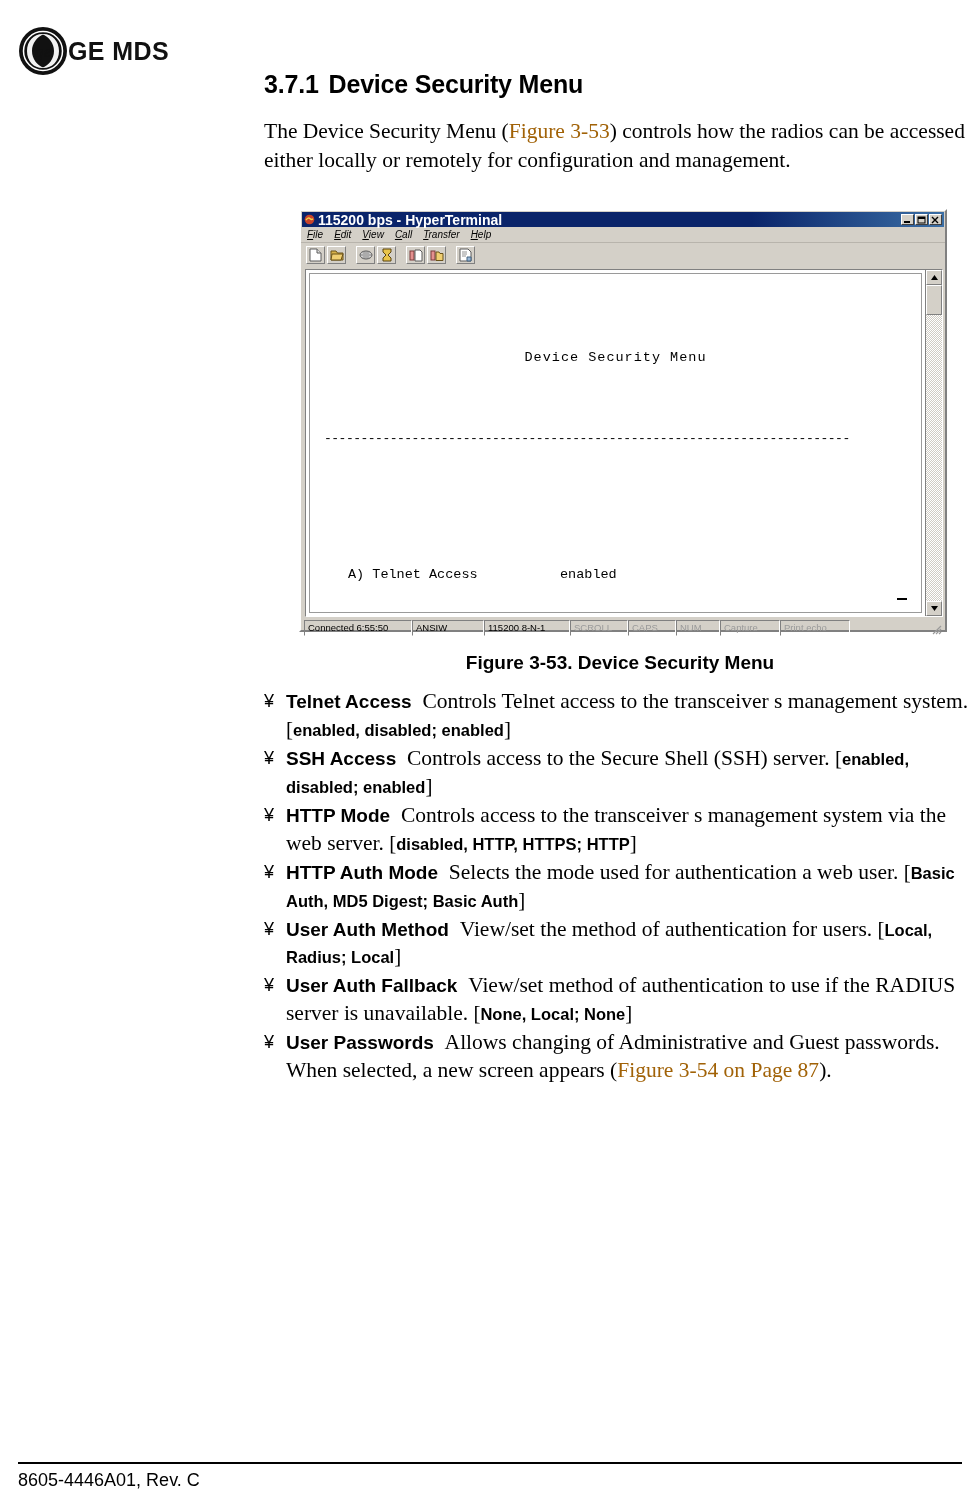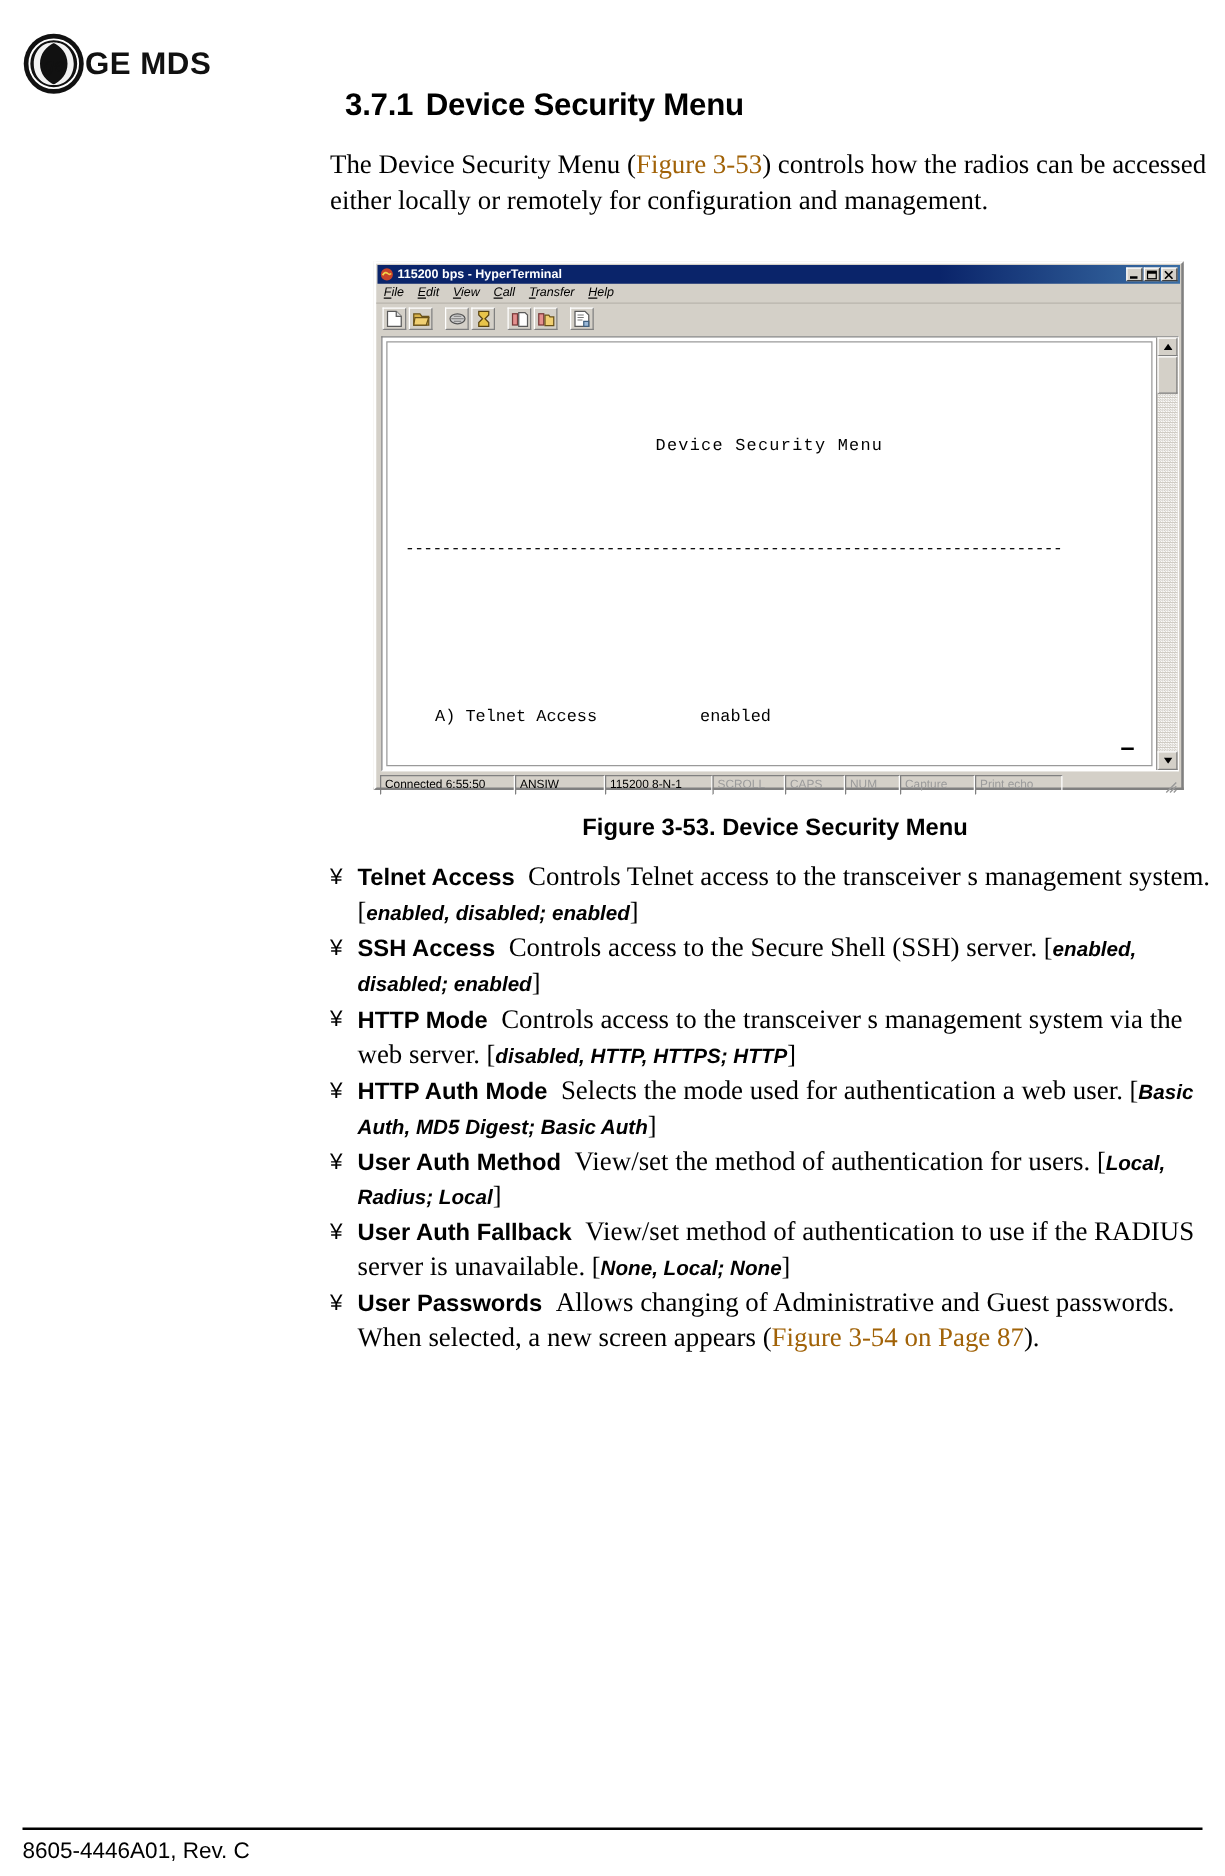--- a/index.html
+++ b/index.html
@@ -42,21 +42,21 @@
   .content {
     position: absolute;
     left: 264px;
     top: 70px;
     width: 712px;
   }
   h2.section-heading {
     font-family: "Liberation Sans", sans-serif;
     font-size: 25px;
     font-weight: bold;
-    margin: 0 0 18px 12px;
+    margin: 0 0 18px 0;
     letter-spacing: -0.2px;
   }
   h2.section-heading .num { margin-right: 10px; }
 
   p.intro {
     font-size: 21.5px;
     line-height: 1.33;
     margin: 0;
     text-align: left;
   }
@@ -85,21 +85,21 @@
     align-items: center;
     padding: 0 2px;
   }
   .title-icon {
     width: 11px; height: 11px;
     margin-right: 3px;
     flex: 0 0 auto;
   }
   .title-text {
     color: #ffffff;
-    font-size: 10px;
+    font-size: 14px;
     font-weight: bold;
     white-space: nowrap;
     flex: 1 1 auto;
     overflow: hidden;
   }
   .win-btns { display: flex; gap: 1px; flex: 0 0 auto; }
   .win-btn {
     width: 13px; height: 11px;
     background: #d4d0c8;
     border-top: 1px solid #ffffff;
@@ -291,21 +291,20 @@
   .bullet-text { flex: 1 1 auto; }
   .term-name {
     font-family: "Liberation Sans", sans-serif;
     font-size: 19px;
     font-weight: bold;
   }
   .opts {
     font-family: "Liberation Sans", sans-serif;
     font-size: 16.5px;
     font-weight: bold;
-    font-style: italic;
   }
   .brk { font-family: "Liberation Serif", serif; font-size: 21px; font-weight: normal; }
 
   
   .footer-rule {
     position: absolute;
     left: 18px;
     top: 1462px;
     width: 944px;
     height: 2px;

